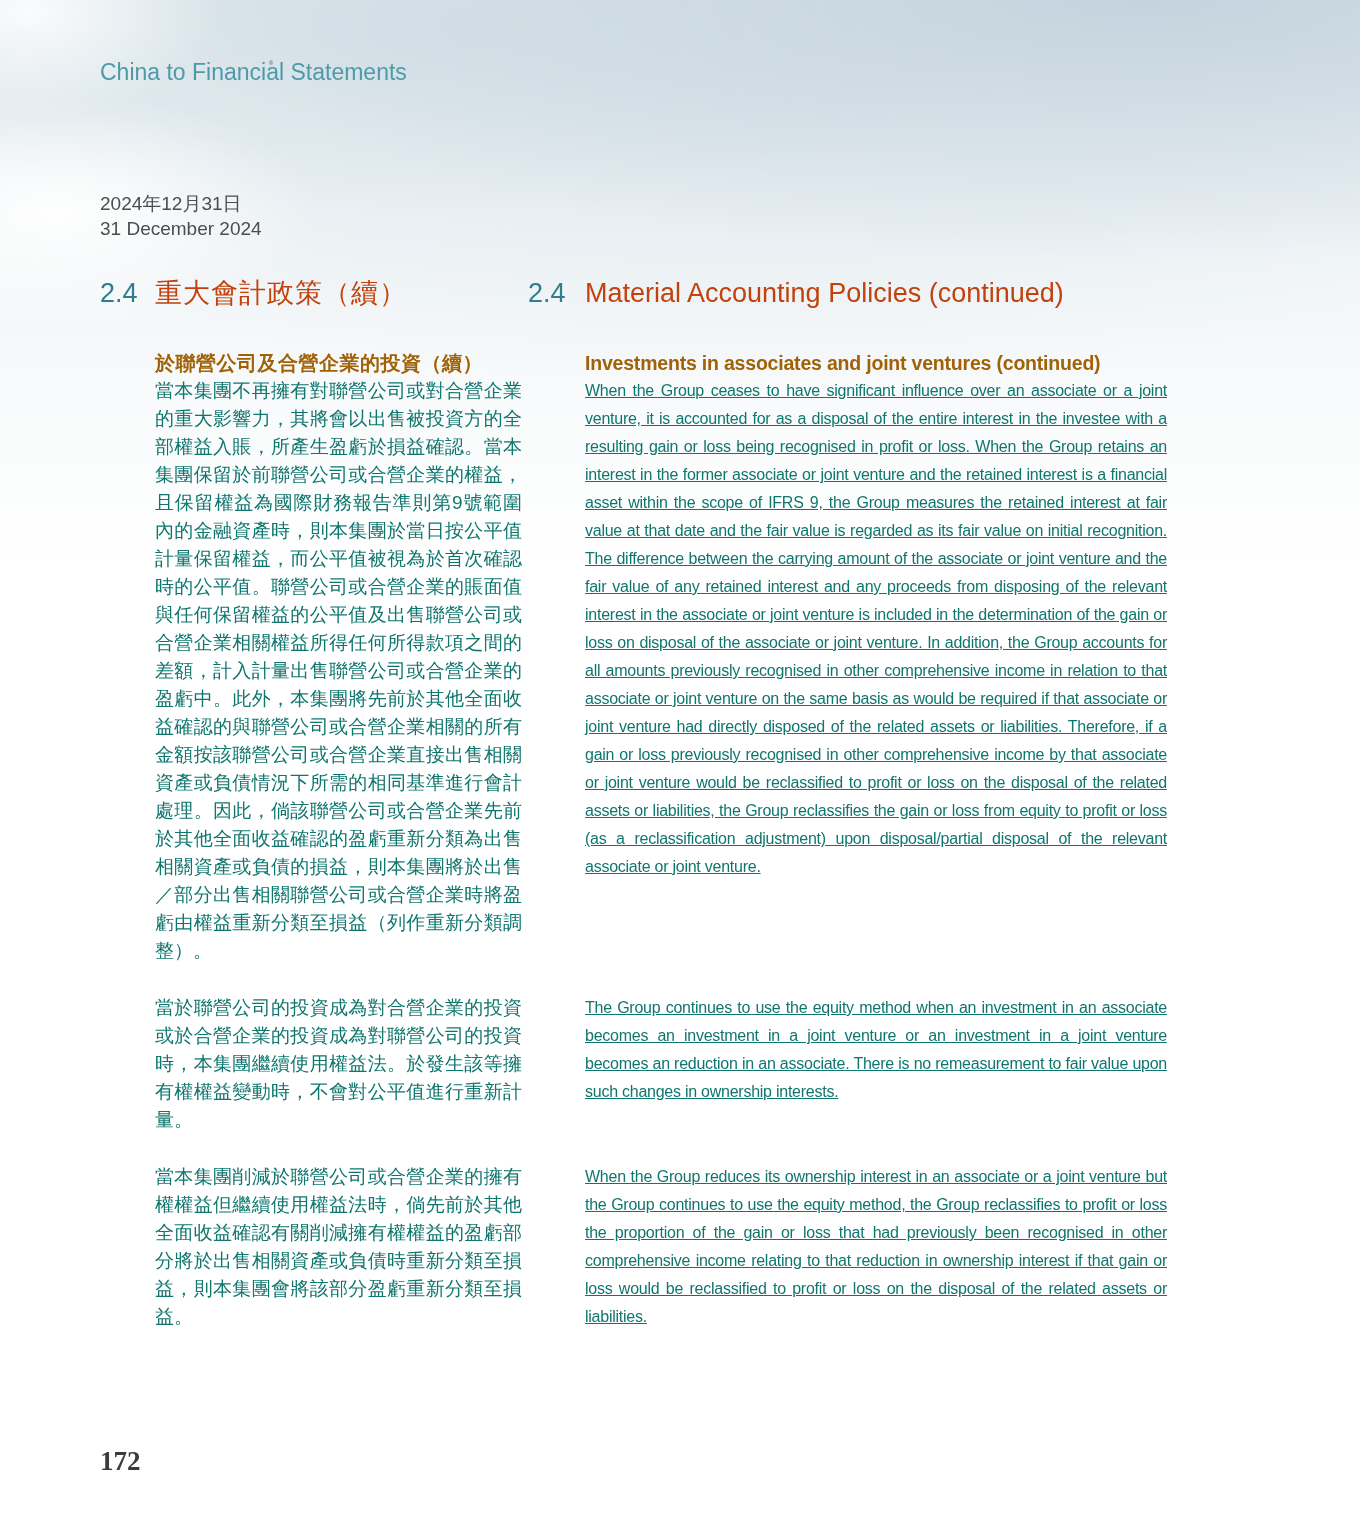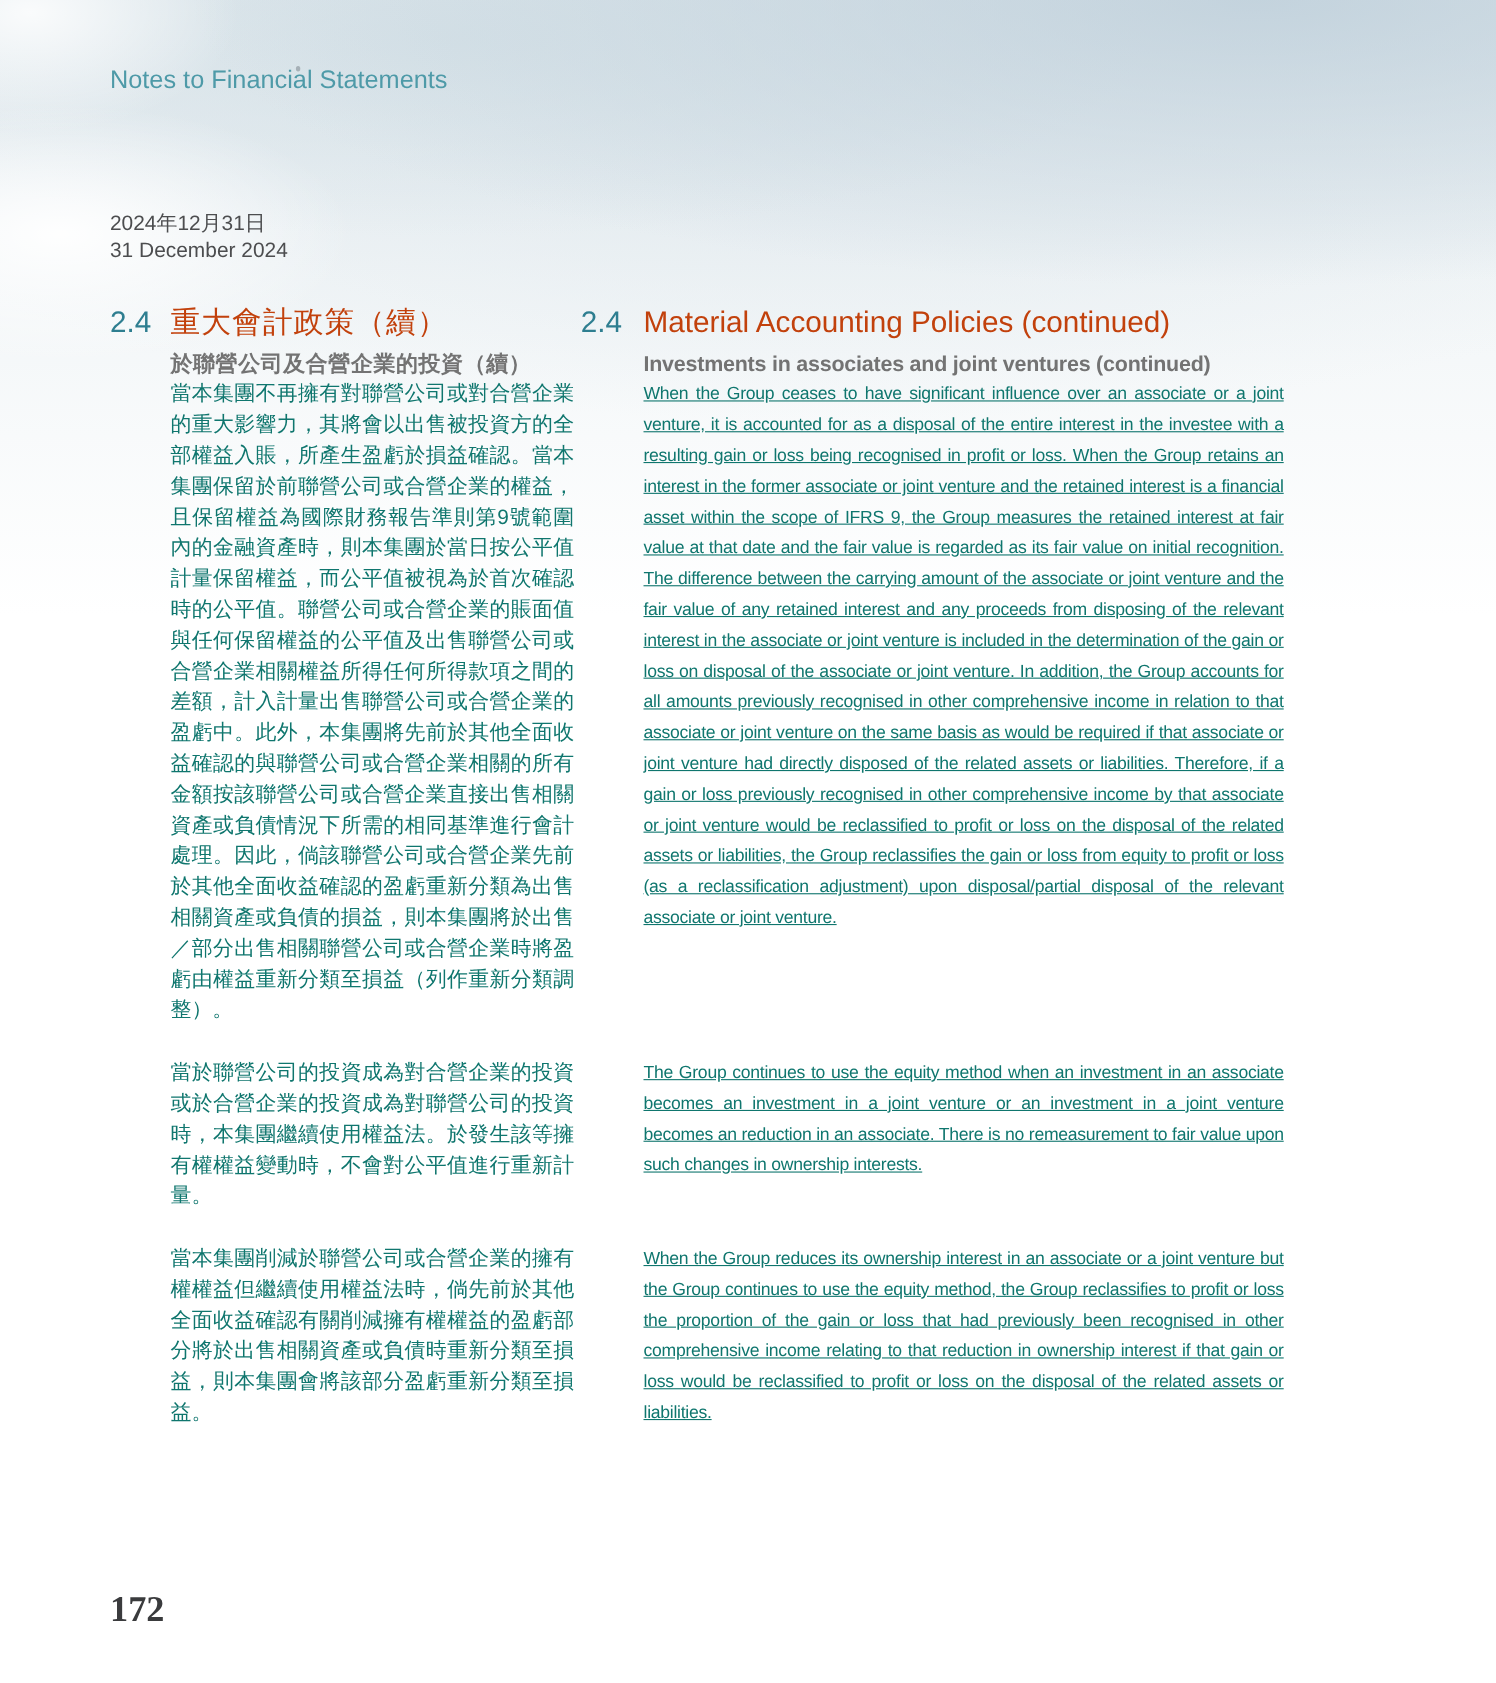--- a/index.html
+++ b/index.html
@@ -83,24 +83,25 @@
     margin-bottom: 6px;
     white-space: nowrap;
   }
   h2.zh-title { grid-column: 2; letter-spacing: 1px; }
   h2.en-title { grid-column: 4; }
 
   .col-zh { grid-column: 2; }
   .col-en { grid-column: 4; }
 
   h3.subhead {
-    color: #737373;
+    color: #a16207;
     font-weight: bold;
     line-height: 28px;
     white-space: nowrap;
+    margin-top: 32px;
   }
   .col-zh h3.subhead { font-size: 20px; letter-spacing: 0.5px; }
   .col-en h3.subhead { font-size: 19.5px; letter-spacing: -0.2px; }
 
   p.body {
     color: #0f766e;
     line-height: 28px;
     text-align: justify;
   }
   .zh-body {
@@ -117,39 +118,39 @@
   .page-footer {
     position: absolute;
     left: 100px;
     top: 1446px;
     display: flex;
     align-items: baseline;
   }
   .page-num {
     font-family: "Liberation Serif", "DejaVu Serif", serif;
     font-weight: 600;
-    font-size: 33px;
+    font-size: 27px;
     color: #3A3B3D;
   }
   .company {
     margin-left: 57px;
     font-size: 17px;
     color: #525356;
   }
   .company-zh { margin-left: 14px; letter-spacing: 0.5px; }
 </style>
 </head>
 <body>
 
 <div class="page">
   <div class="watercolor"></div>
   <div class="speck"></div>
 
   <header class="page-header">
-    <div class="hdr-en">Notes to Financial Statements</div>
+    <div class="hdr-en">China to Financial Statements</div>
   </header>
 
   <div class="date-block">
     <div>2024年12月31日</div>
     <div>31 December 2024</div>
   </div>
 
   <main class="content">
     <div class="num zh">2.4</div>
     <h2 class="title zh-title">重大會計政策（續）</h2>

